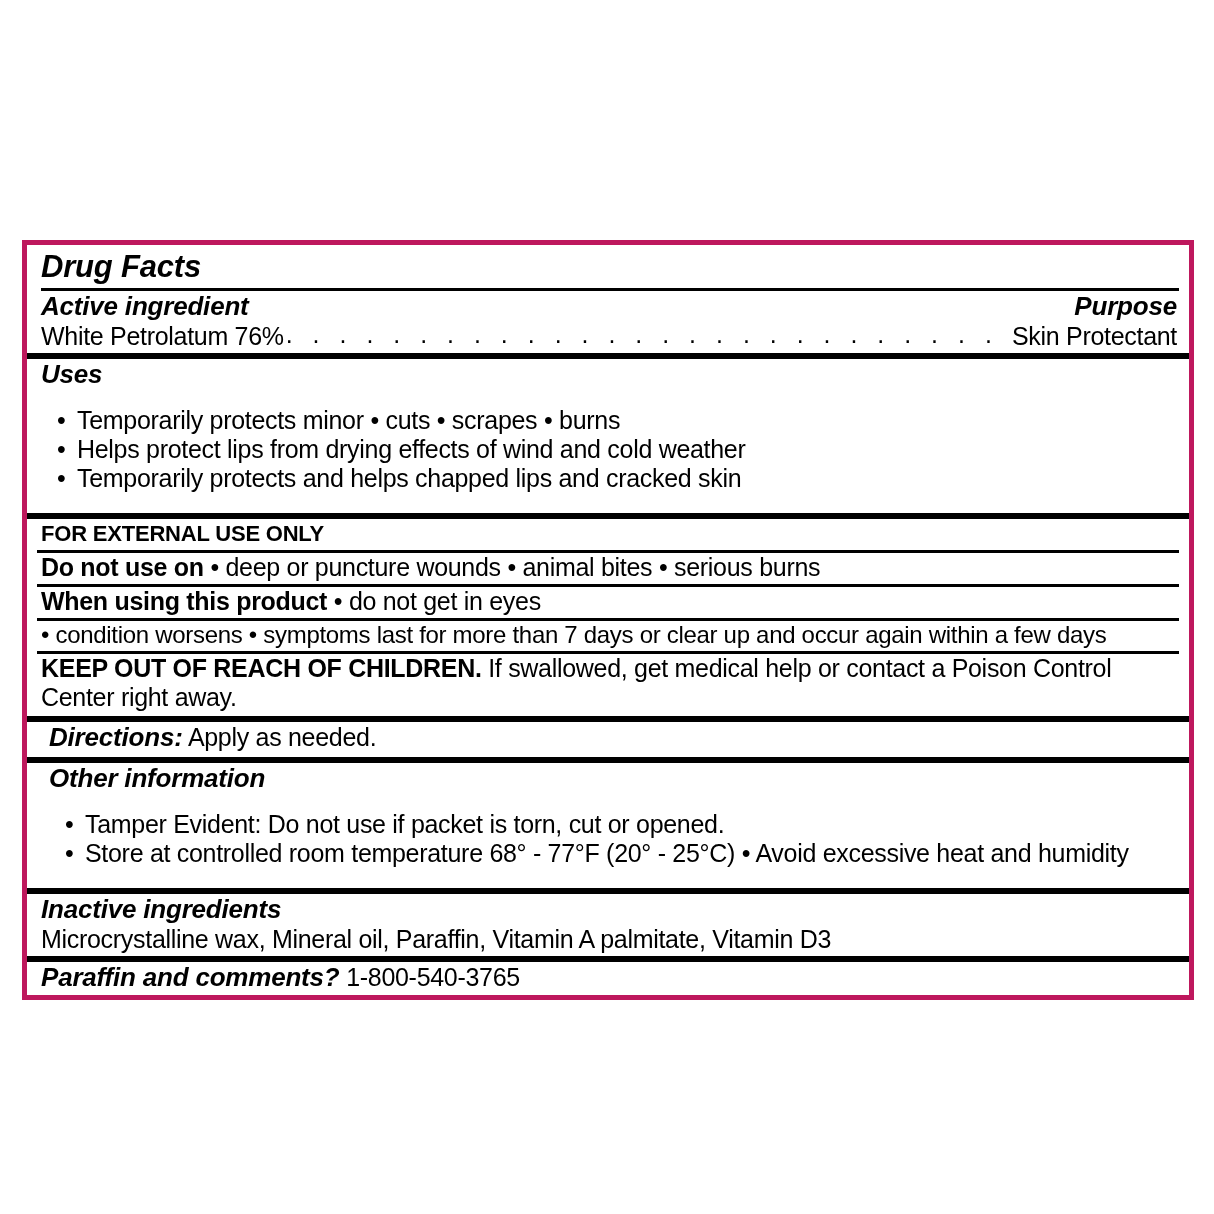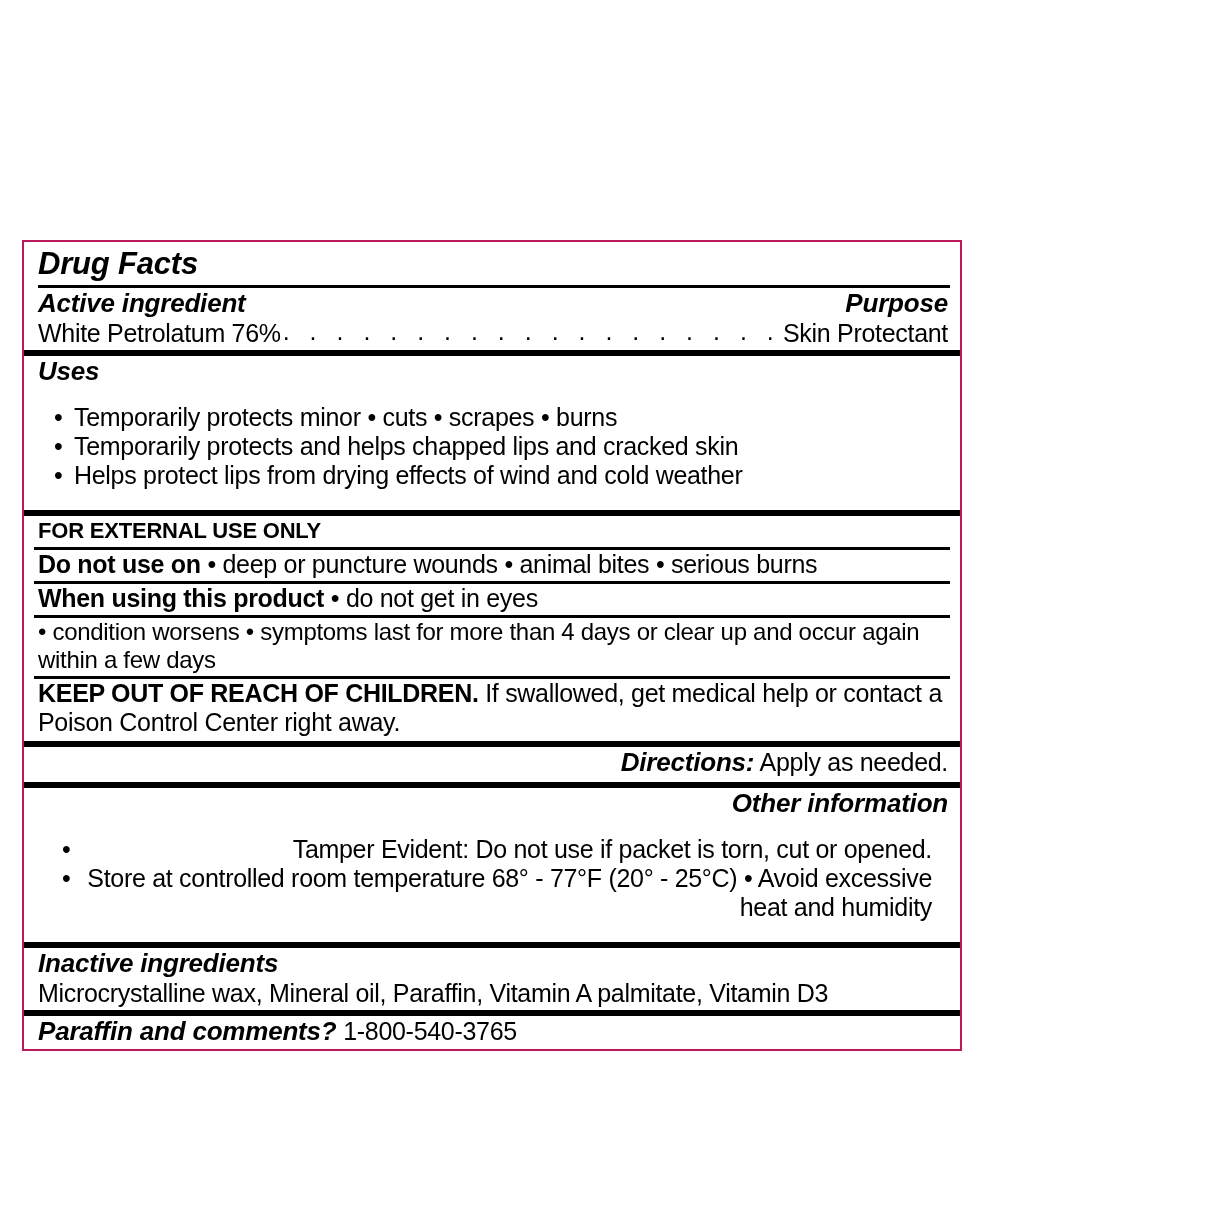--- a/index.html
+++ b/index.html
@@ -12,22 +12,22 @@
     height: 1214px;
     font-family: "Liberation Sans", sans-serif;
     color: #000000;
     -webkit-font-smoothing: antialiased;
   }
 
   #drug-facts-panel {
     position: absolute;
     left: 22px;
     top: 240px;
-    width: 940px;           
-    border: 2px solid #be185d;
+    width: 1172px;           
+    border: 5px solid #be185d;
     box-sizing: border-box;
     background: #fff;
   }
 
   
   .section {
     padding: 0;
   }
   .rule-thick {
     height: 6px;
@@ -43,21 +43,20 @@
     height: 3px;
     background: #000;
     margin: 0 10px 0 10px;
   }
 
   .pad {
     padding: 0 12px 0 14px;
   }
   .pad-indent {
     padding: 0 12px 0 22px;
-    text-align: right;
   }
 
   
   .title {
     font-weight: bold;
     font-style: italic;
     font-size: 31px;
     line-height: 36px;
     letter-spacing: -0.2px;
     padding-top: 4px;
@@ -160,22 +159,22 @@
     </div>
     <div class="gap-xs"></div>
   </div>
 
   <div class="rule-thick"></div>
 
   <div class="section pad">
     <div class="head-bi">Uses</div>
     <ul class="bullets body-t">
       <li>Temporarily protects minor  • cuts  • scrapes  • burns</li>
+      <li>Helps protect lips from drying effects of wind and cold weather</li>
       <li>Temporarily protects and helps chapped lips and cracked skin</li>
-      <li>Helps protect lips from drying effects of wind and cold weather</li>
     </ul>
     <div class="gap-sm"></div>
   </div>
 
   <div class="rule-thick"></div>
 
   <div class="section pad">
     <div class="head-b">FOR EXTERNAL USE ONLY</div>
     <div class="gap-xs"></div>
   </div>
@@ -184,21 +183,21 @@
     <div class="body-t"><span class="bold-inline">Do not use on</span><span> • deep or puncture wounds  • animal bites  • serious burns</span></div>
     <div class="gap-xs"></div>
   </div>
   <div class="rule-hair"></div>
   <div class="section pad">
     <div class="body-t"><span class="bold-inline">When using this product</span><span> • do not get in eyes</span></div>
     <div class="gap-xs"></div>
   </div>
   <div class="rule-hair"></div>
   <div class="section pad">
-    <div class="body-sm">• condition worsens  • symptoms last for more than 4 days or clear up and occur again within a few days</div>
+    <div class="body-sm">• condition worsens  • symptoms last for more than 7 days or clear up and occur again within a few days</div>
     <div class="gap-xs"></div>
   </div>
   <div class="rule-hair"></div>
   <div class="section pad">
     <div class="body-t"><span class="bold-inline">KEEP OUT OF REACH OF CHILDREN.</span><span> If swallowed, get medical help or contact a Poison Control Center right away.</span></div>
     <div class="gap-sm"></div>
   </div>
 
   <div class="rule-thick"></div>
 

